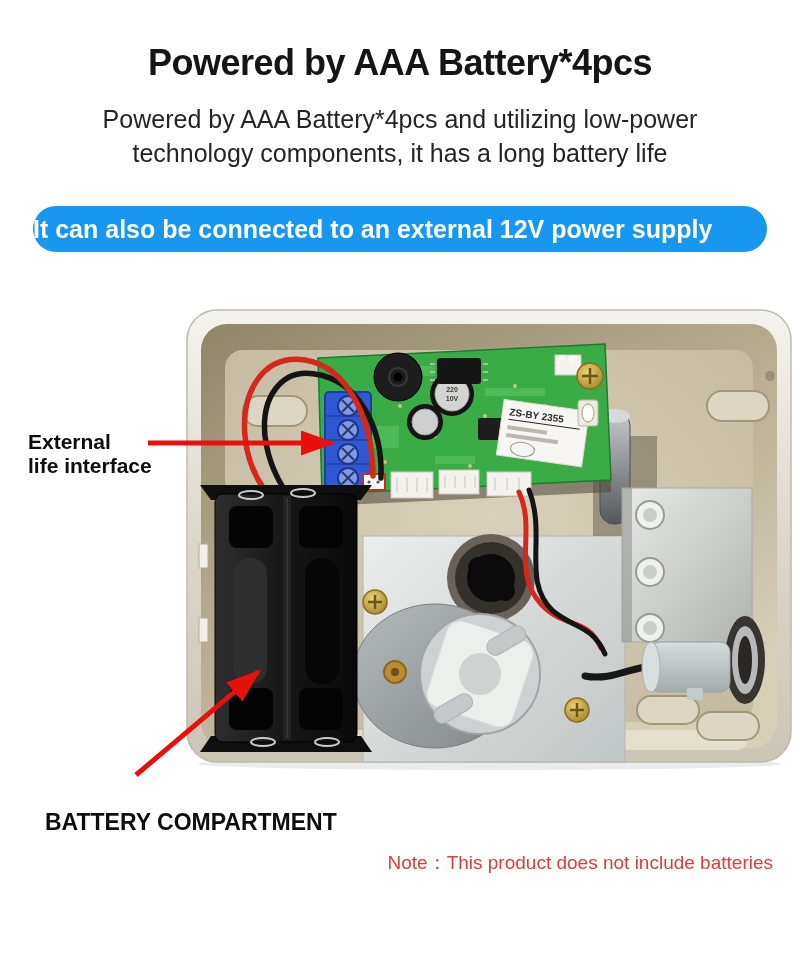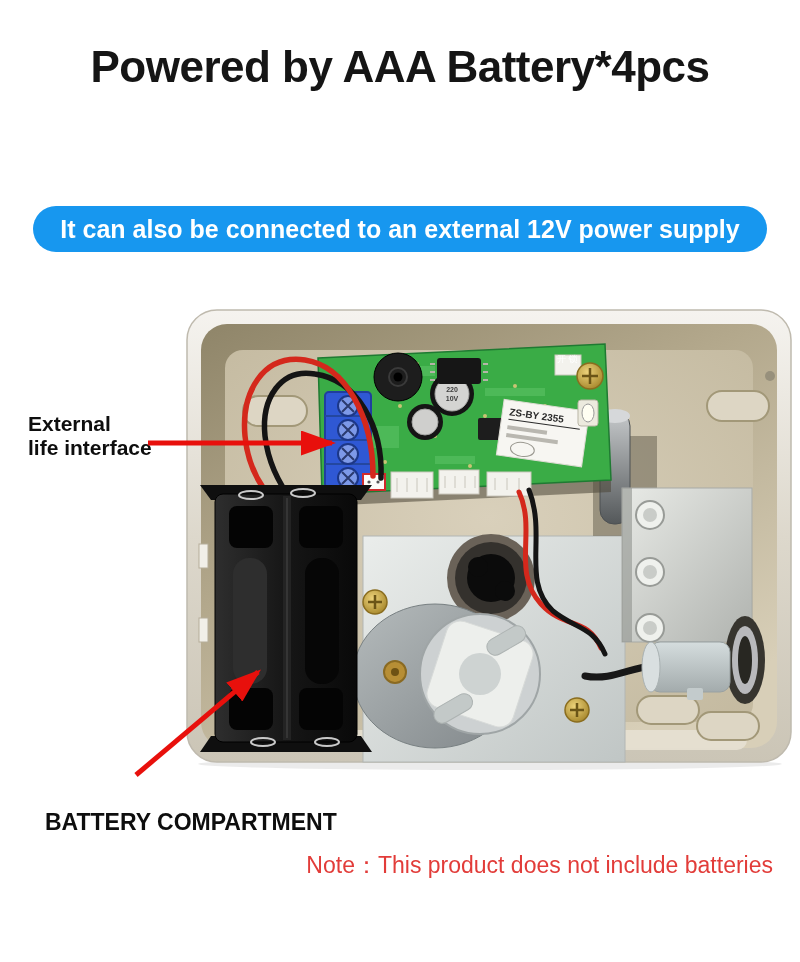--- a/index.html
+++ b/index.html
@@ -2,50 +2,54 @@
 <html style="--banner_blue: #1797EF; --note_red: #E23C39; --arrow_red: #E8100C; --pcb_green: #3AAC46; --terminal_blue: #2F58D4; --title_black: #151515;"><head>
 <meta charset="utf-8">
 <style>
   html,body { margin:0; padding:0; background:#ffffff; }
   .page {
     position:relative; width:800px; height:962px; background:#ffffff;
     font-family:"Liberation Sans", sans-serif; overflow:hidden;
   }
   .title {
     position:absolute; top:42px; left:0; width:800px; text-align:center;
-    font-size:44px; font-weight:700; color:var(--title_black,#151515);
+    font-size:36px; font-weight:700; color:var(--title_black,#151515);
     letter-spacing:-0.5px;
   }
   .subtitle {
     position:absolute; top:102px; left:0; width:800px; text-align:center;
     font-size:25px; color:#242424; line-height:34px; font-weight:400;
   }
   .banner {
     position:absolute; left:33px; top:206px; width:734px; height:46px;
     border-radius:23px; background:var(--banner_blue,#1797EF);
-    color:#ffffff; font-size:25px; font-weight:700; text-align:center;
+    color:#ffffff; font-size:25px; font-weight:700; 
     line-height:46px; white-space:nowrap;
   }
   .callout { position:absolute; color:#0e0e0e; font-weight:600; }
-  .callout-external { left:28px; top:412px; font-size:21px; line-height:24px; }
+  .callout-external { left:28px; top:430px; font-size:21px; line-height:24px; }
   .callout-battery  { left:45px; top:809px; font-size:23px; }
   .note {
-    position:absolute; right:27px; top:850px; font-size:23px;
+    position:absolute; right:27px; top:850px; font-size:19px;
     color:var(--note_red,#E23C39); font-weight:400; white-space:nowrap;text-align:center;
   }
   svg.photo   { position:absolute; left:185px; top:296px; }
   svg.overlay { position:absolute; left:0; top:0; pointer-events:none; }
 </style>
 </head>
 <body>
 
 <div class="page">
 
   <div class="title">Powered by AAA Battery*4pcs</div>
 
+  <div class="subtitle">
+    <span>Powered by AAA Battery*4pcs and utilizing low-power</span><br>
+    <span>technology components, it has a long battery life</span>
+  </div>
 
   <div class="banner">It can also be connected to an external 12V power supply</div>
 
   <svg class="photo" width="610" height="474" viewBox="0 0 610 474">
     <defs>
       <linearGradient id="gShell" x1="0" y1="0" x2="0" y2="1">
         <stop offset="0" stop-color="#f5f3ef"></stop>
           <stop offset="0.5" stop-color="#ddd8cc"></stop>
           <stop offset="1" stop-color="#cbc5b6"></stop>
       </linearGradient>

